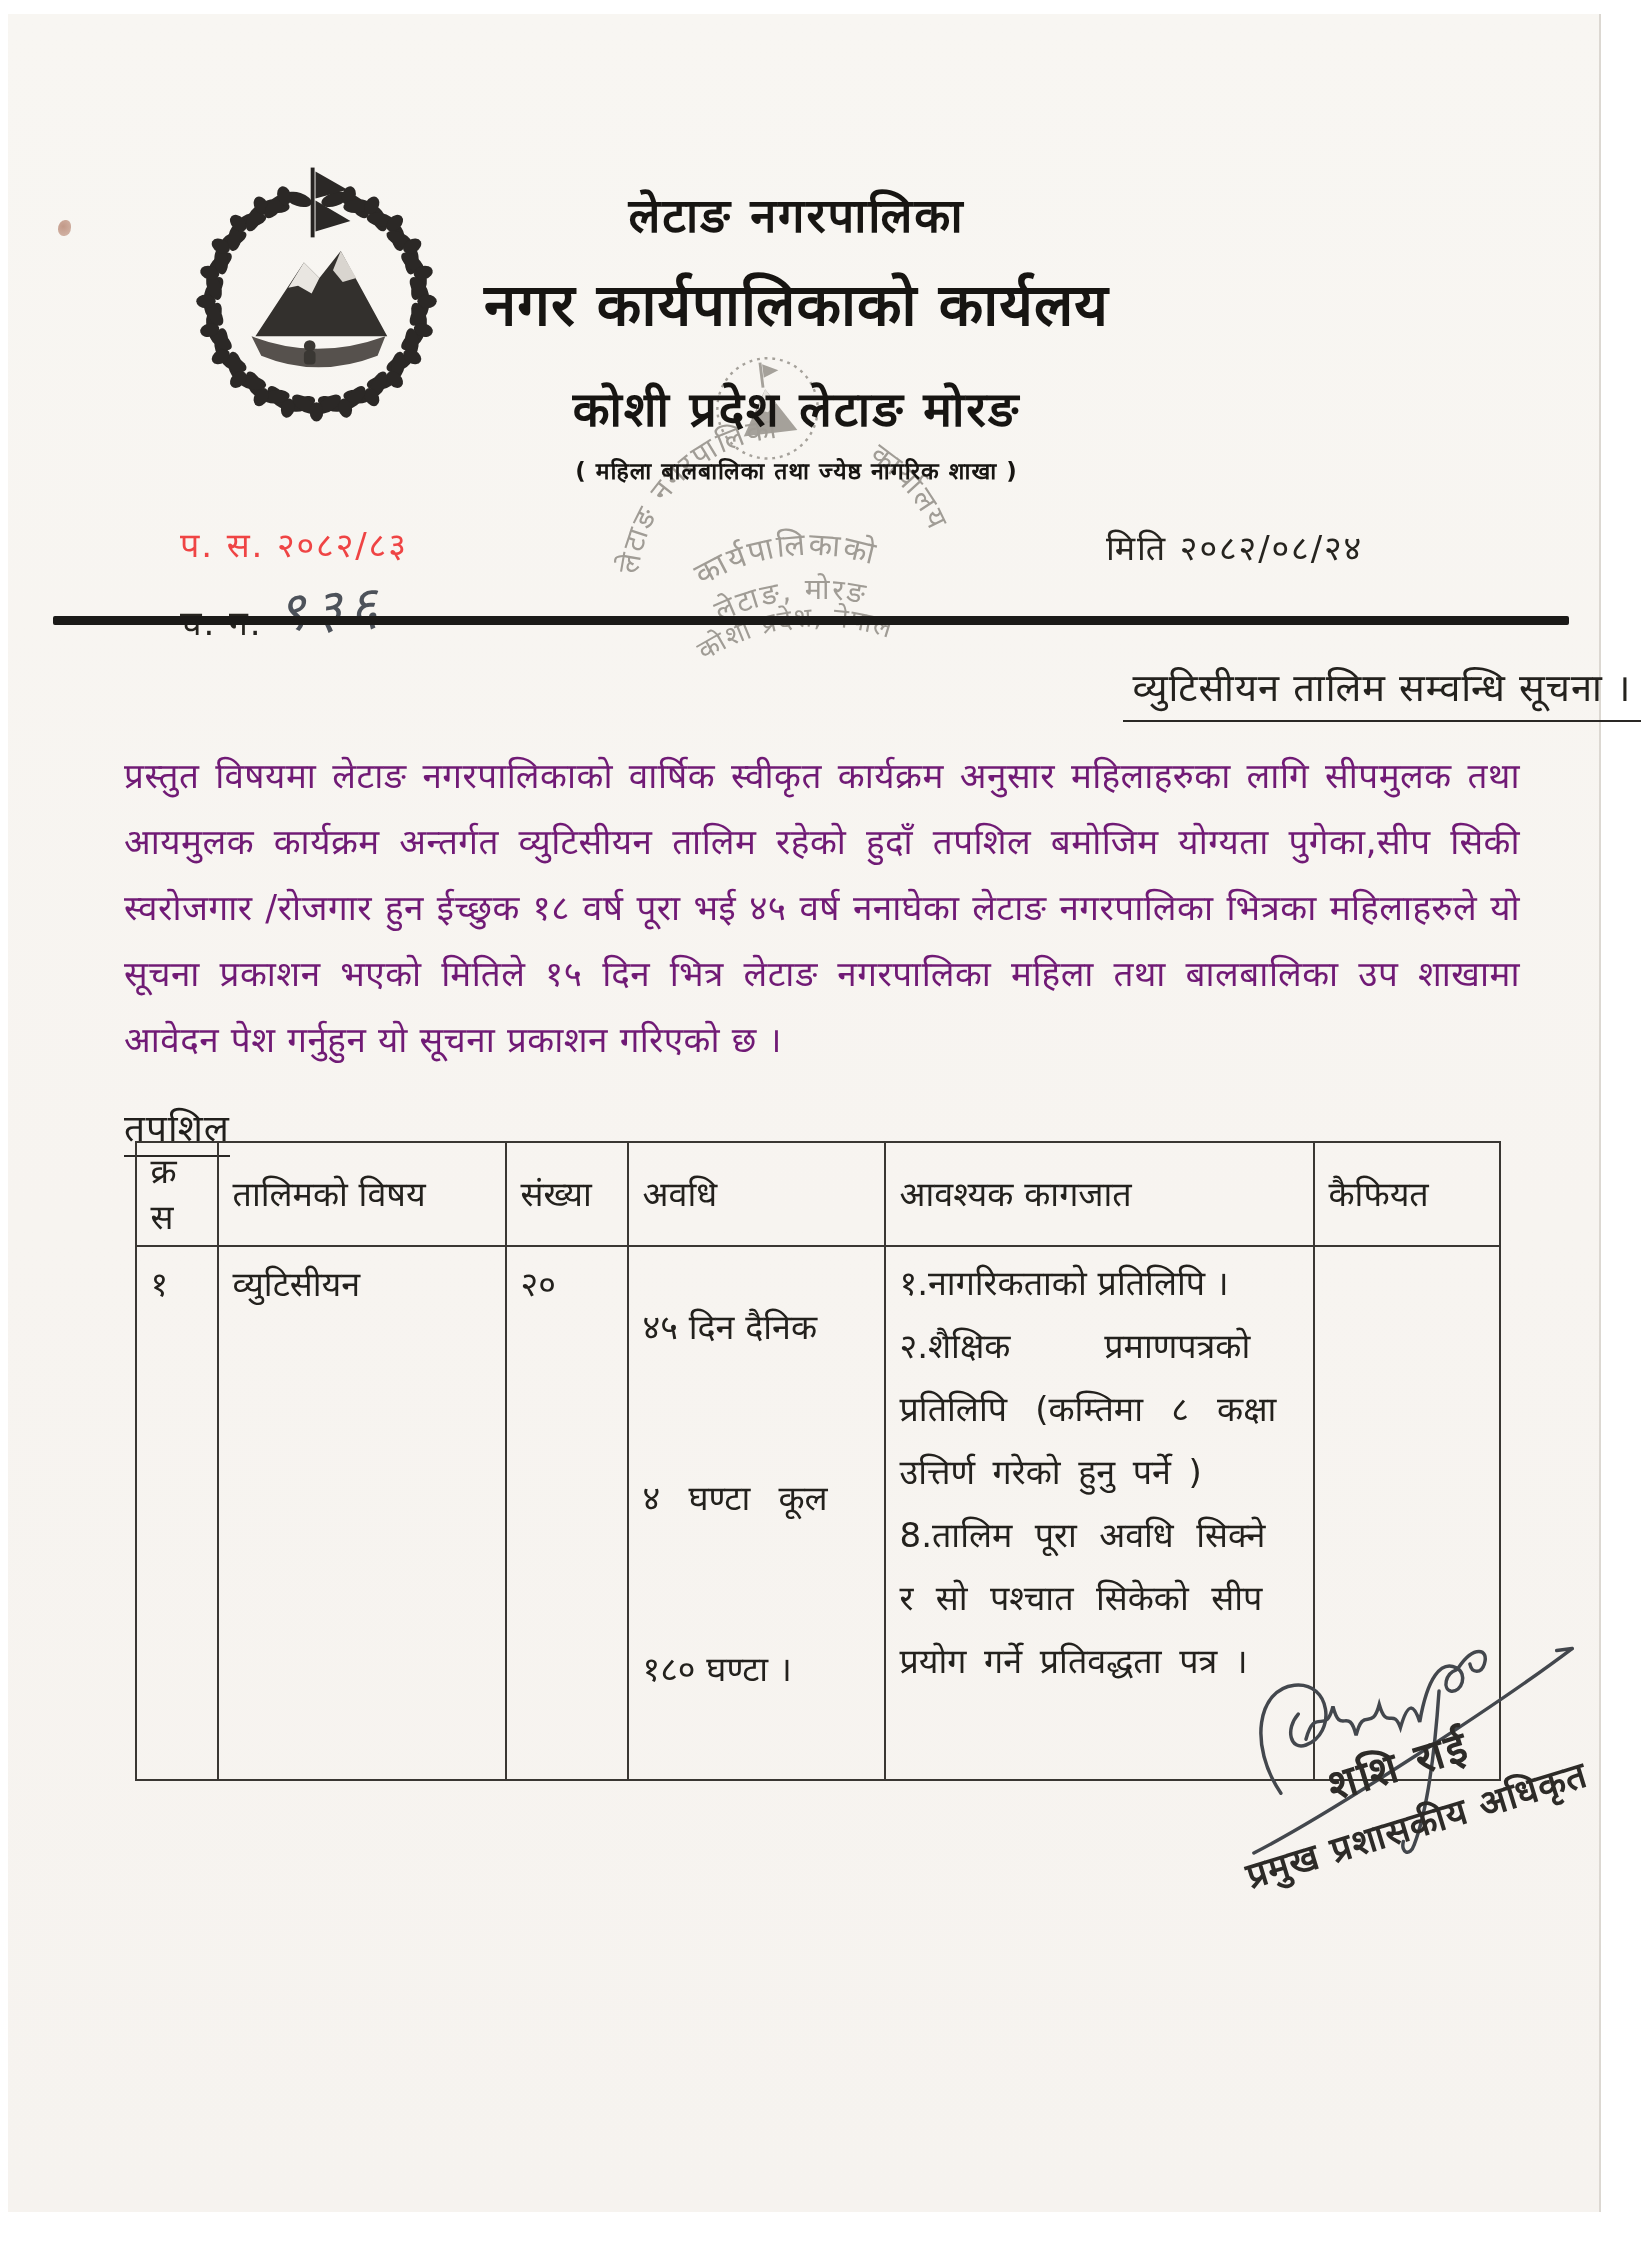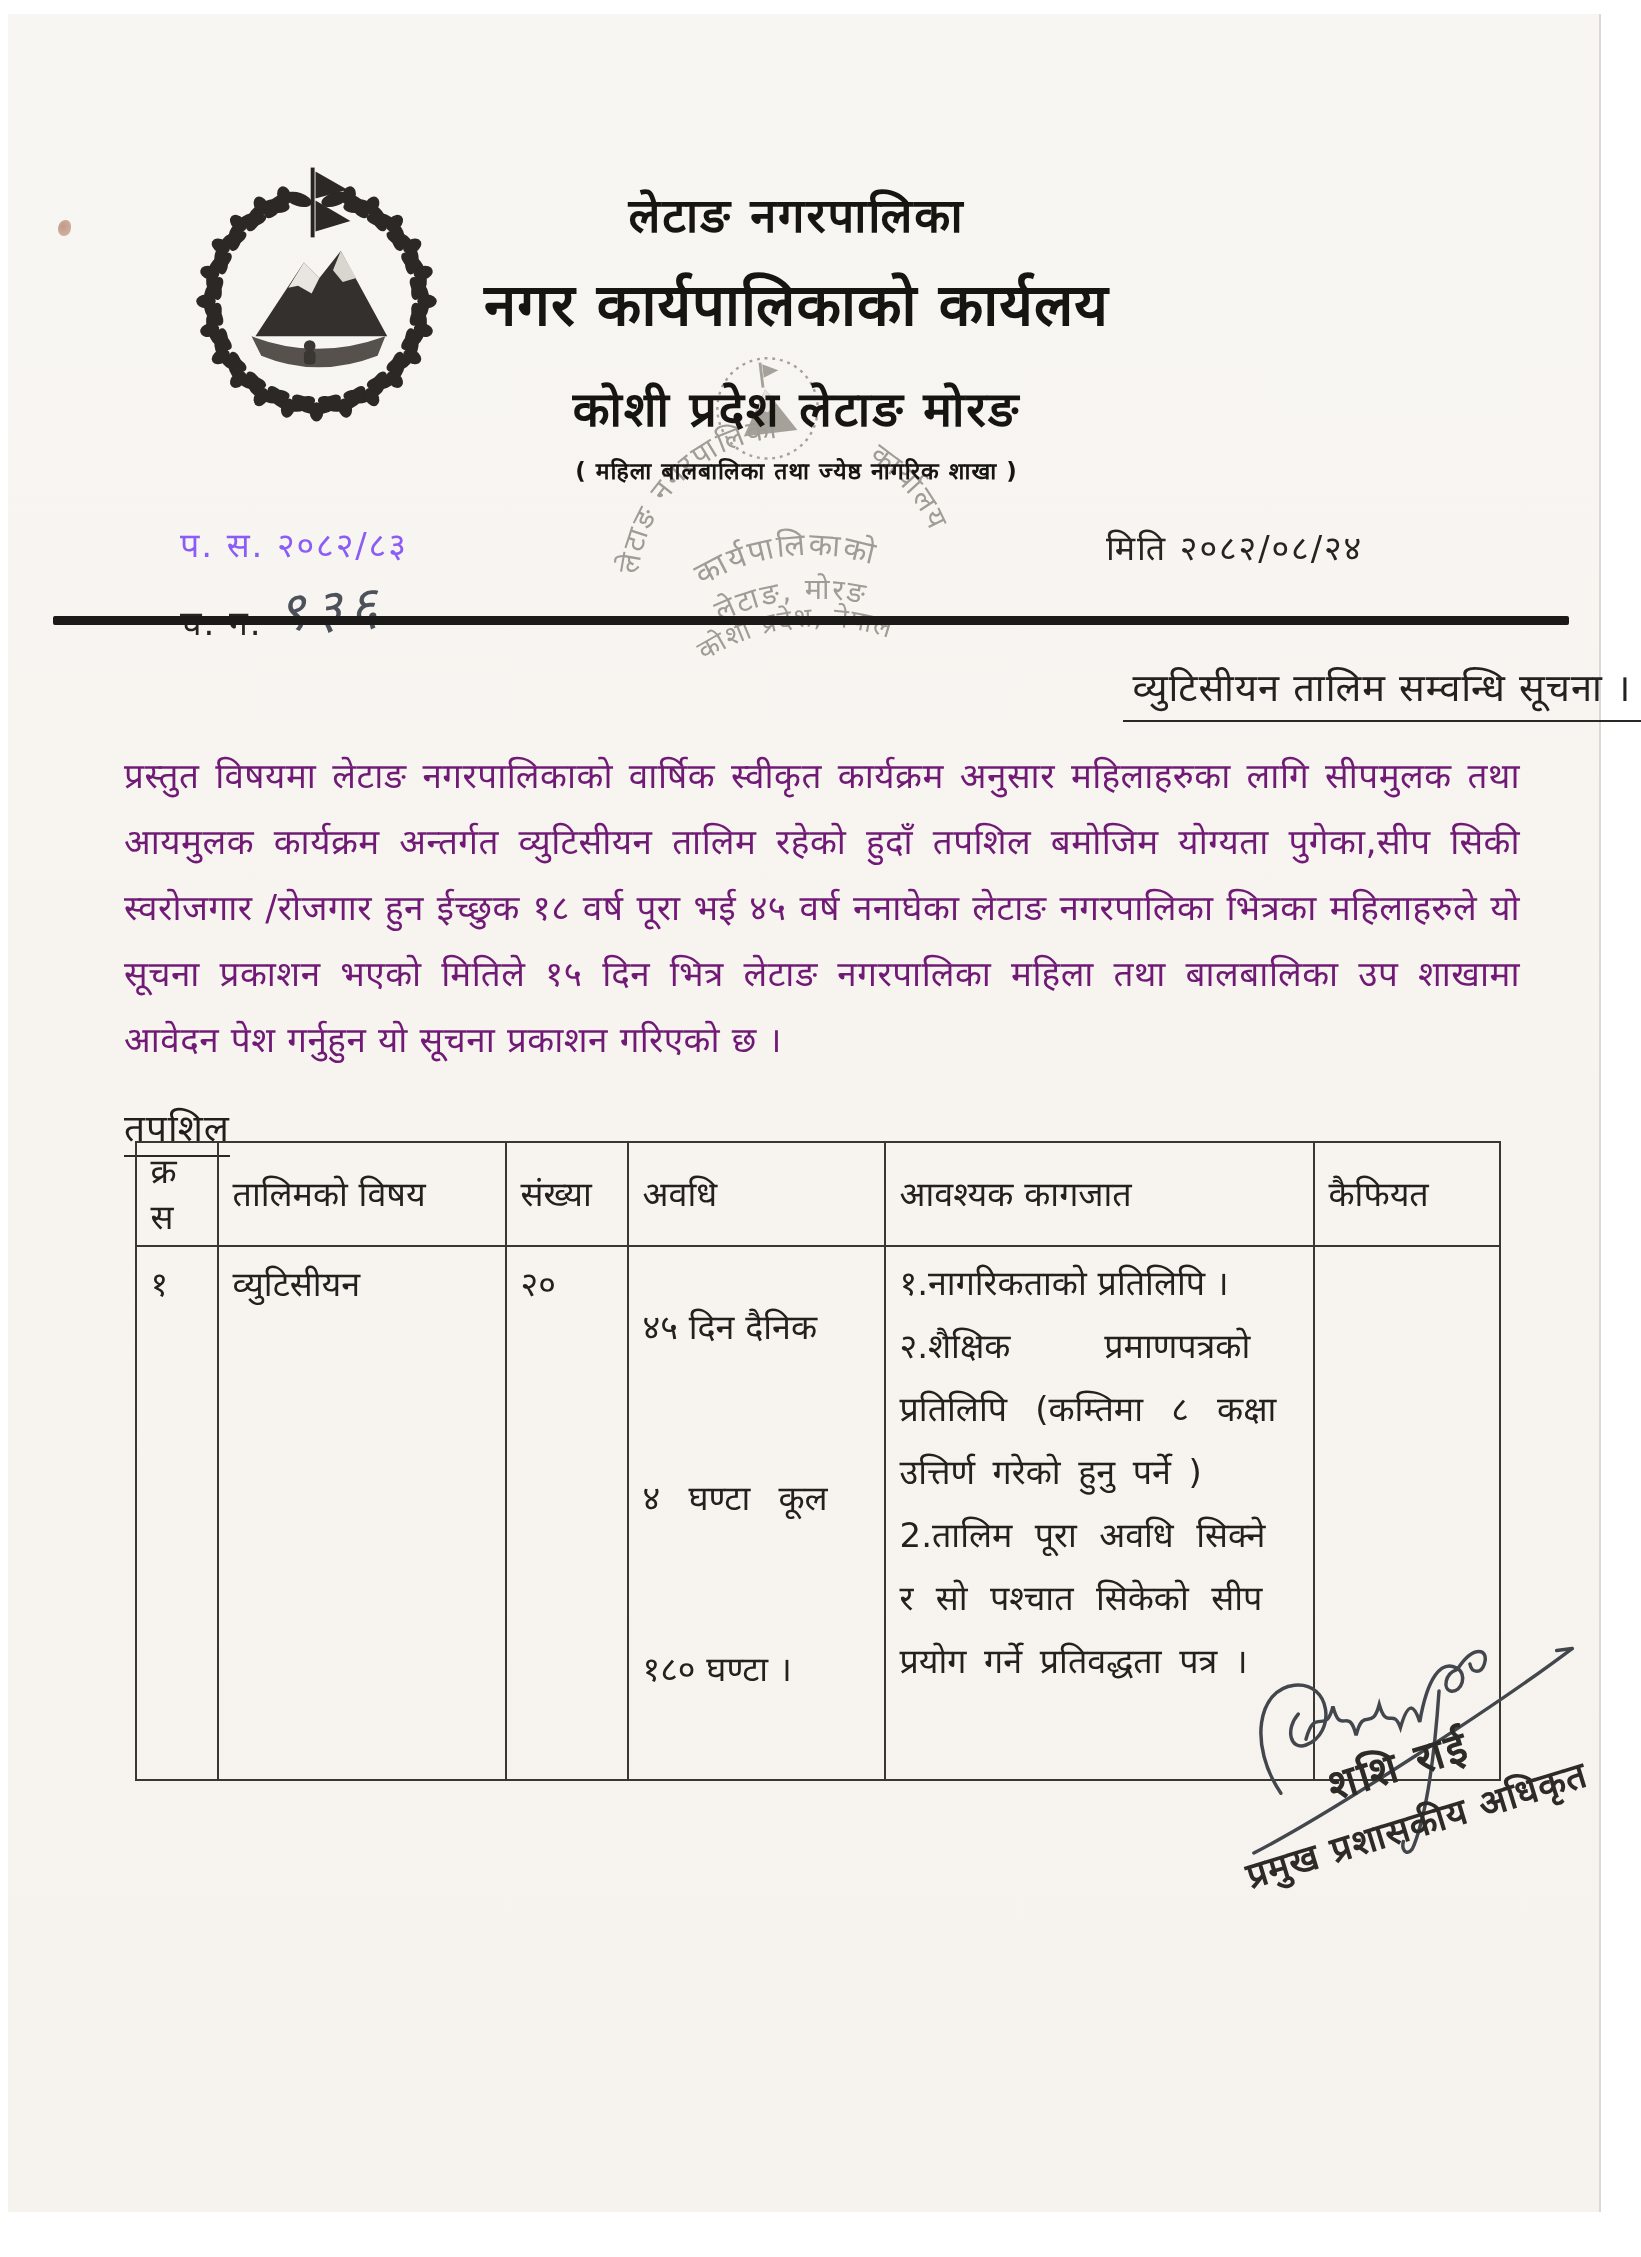--- a/index.html
+++ b/index.html
@@ -11,21 +11,21 @@
   .speck{position:absolute;left:58px;top:220px;width:12.6px;height:16.4px;border-radius:60% 40% 55% 45%;
          background:radial-gradient(circle at 40% 40%,#b07a65,#caa493);opacity:.75;}
 
   
   .hdr{position:absolute;left:338px;width:917px;text-align:center;color:#171512;}
   .h1{top:182px;font-size:47px;font-weight:bold;letter-spacing:1.9px;}
   .h2{top:263px;font-size:58px;font-weight:bold;letter-spacing:1px;}
   .h3{top:375px;font-size:48px;font-weight:bold;letter-spacing:1.9px;}
   .h4{top:454px;font-size:23px;font-weight:bold;letter-spacing:1px;}
 
-  .refno{position:absolute;left:180px;top:521px;font-size:34px;color:#8b5cf6;letter-spacing:1.9px;}
+  .refno{position:absolute;left:180px;top:521px;font-size:34px;color:#ef4444;letter-spacing:1.9px;}
   .date{position:absolute;left:1106px;top:524px;font-size:34px;color:#26241f;letter-spacing:1.9px;}
   .chn{position:absolute;left:180px;top:577px;font-size:34px;color:#26241f;letter-spacing:1.9px;}
   .hand{display:inline-block;margin-left:15.4px;font-size:54px;color:#4d525a;font-style:italic;
         letter-spacing:7.7px;transform:rotate(-4deg) translateY(-7.7px);font-weight:normal;}
 
   .rule{position:absolute;left:53px;top:616px;width:1516px;height:8.7px;background:#1b1a18;border-radius:1.9px;}
 
   .title-wrap{position:absolute;left:0;top:660px;width:1641px;text-align:right;}
   .subject{display:inline-block;font-size:38px;color:#24221e;letter-spacing:1px;
            border-bottom:2.9px solid #2a2825;padding:0 9.7px 7.7px 9.7px;}
@@ -192,21 +192,21 @@
         <td>
           <div class="dur-line">४५ दिन दैनिक</div>
           <div class="dur-line ws-l">४ घण्टा कूल</div>
           <div class="dur-line">१८० घण्टा ।</div>
         </td>
         <td>
           <div class="doc-line">१.नागरिकताको प्रतिलिपि ।</div>
           <div class="doc-line ws-xl">२.शैक्षिक प्रमाणपत्रको</div>
           <div class="doc-line ws-l">प्रतिलिपि (कम्तिमा ८ कक्षा</div>
           <div class="doc-line ws-s">उत्तिर्ण गरेको हुनु पर्ने )</div>
-          <div class="doc-line ws-m">2.तालिम पूरा अवधि सिक्ने</div>
+          <div class="doc-line ws-m">8.तालिम पूरा अवधि सिक्ने</div>
           <div class="doc-line ws-m">र सो पश्चात सिकेको सीप</div>
           <div class="doc-line ws-s">प्रयोग गर्ने प्रतिवद्धता पत्र ।</div>
         </td>
         <td></td>
       </tr>
     </tbody>
   </table>
 
   <svg class="sign" viewBox="0 0 410 280">
     <g fill="none" stroke="#43474d" stroke-width="3.6" stroke-linecap="round">

